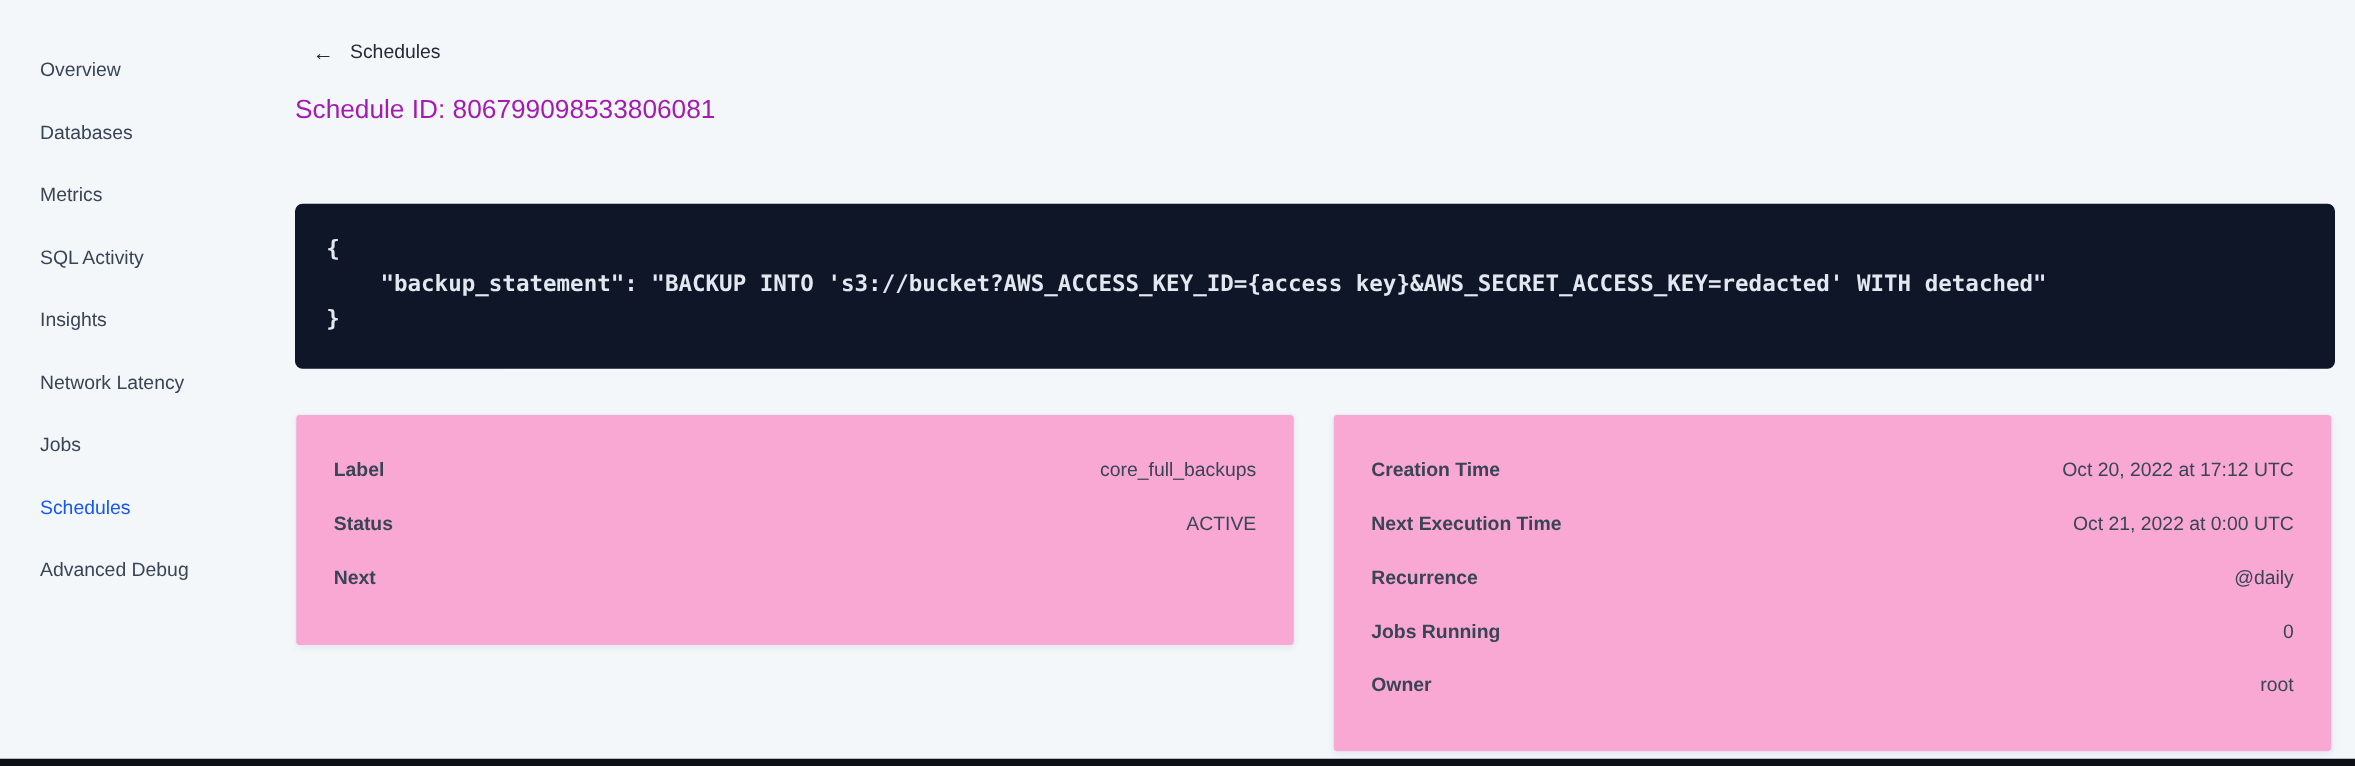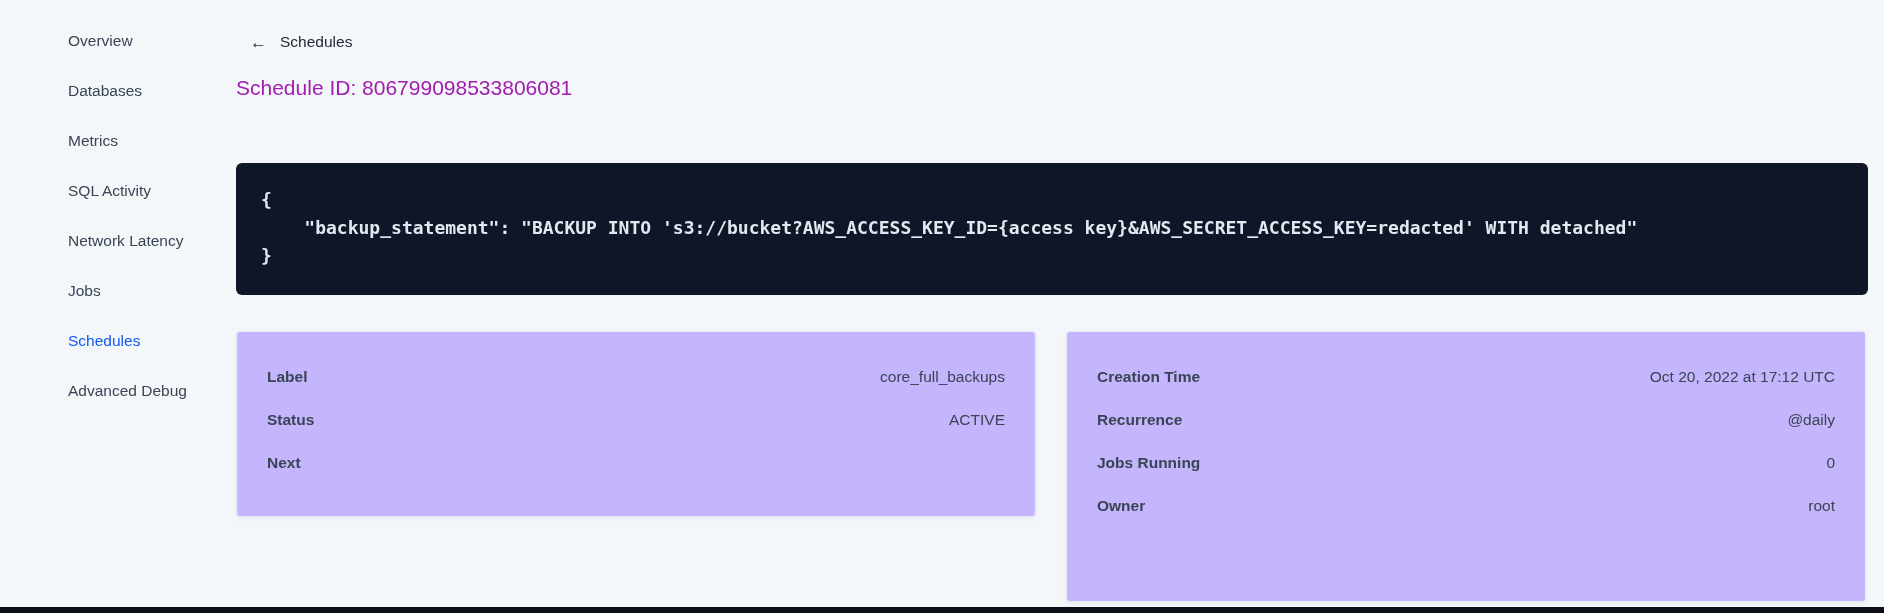--- a/index.html
+++ b/index.html
@@ -15,22 +15,21 @@
     font-family: "Liberation Sans", sans-serif;
     -webkit-font-smoothing: antialiased;
   }
 
   
   .sidebar {
     position: absolute;
     left: 0;
     top: 0;
     width: 210px;
-    padding-top: 16px;
-    margin-left: 36px;
+    padding-top: 32px;
   }
   .nav-item {
     display: block;
     height: 50px;
     line-height: 50px;
     padding-left: 32px;
     font-size: 15.5px;
     color: #394455;
     text-decoration: none;
     cursor: pointer;
@@ -89,21 +88,21 @@
     font-weight: 700;
     line-height: 28px;
     color: #e2e7f0;
     white-space: pre;
   }
 
   
   .card {
     position: absolute;
     box-sizing: border-box;
-    background: #c4b5fd;
+    background: #f9a8d4;
     border: 1px solid #e8edf3;
     border-radius: 4px;
     box-shadow: 0 2px 5px rgba(56, 76, 108, 0.07);
     padding: 23px 30px;
   }
   .card-left {
     left: 236px;
     top: 331px;
     width: 800px;
     height: 186px;
@@ -141,20 +140,21 @@
   }
 </style>
 </head>
 <body>
 
 <nav class="sidebar">
   <a class="nav-item">Overview</a>
   <a class="nav-item">Databases</a>
   <a class="nav-item">Metrics</a>
   <a class="nav-item">SQL Activity</a>
+  <a class="nav-item">Insights</a>
   <a class="nav-item">Network Latency</a>
   <a class="nav-item">Jobs</a>
   <a class="nav-item active">Schedules</a>
   <a class="nav-item">Advanced Debug</a>
 </nav>
 
 <a class="back-link">
   <span class="arrow">←</span>
   <span>Schedules</span>
 </a>
@@ -181,20 +181,24 @@
     <span class="row-value"></span>
   </div>
 </section>
 
 <section class="card card-right">
   <div class="row">
     <span class="row-label">Creation Time</span>
     <span class="row-value">Oct 20, 2022 at 17:12 UTC</span>
   </div>
   <div class="row">
+    <span class="row-label">Next Execution Time</span>
+    <span class="row-value">Oct 21, 2022 at 0:00 UTC</span>
+  </div>
+  <div class="row">
     <span class="row-label">Recurrence</span>
     <span class="row-value">@daily</span>
   </div>
   <div class="row">
     <span class="row-label">Jobs Running</span>
     <span class="row-value">0</span>
   </div>
   <div class="row">
     <span class="row-label">Owner</span>
     <span class="row-value">root</span>

